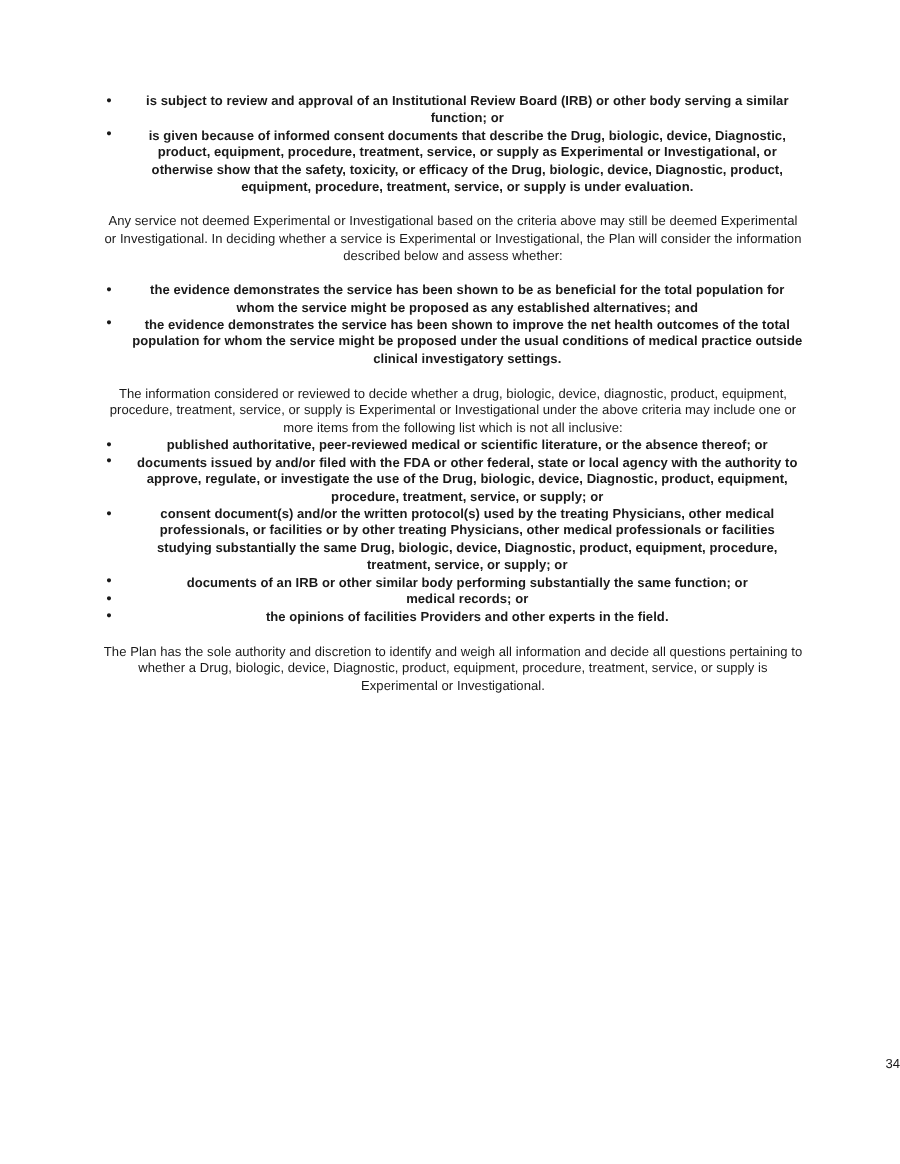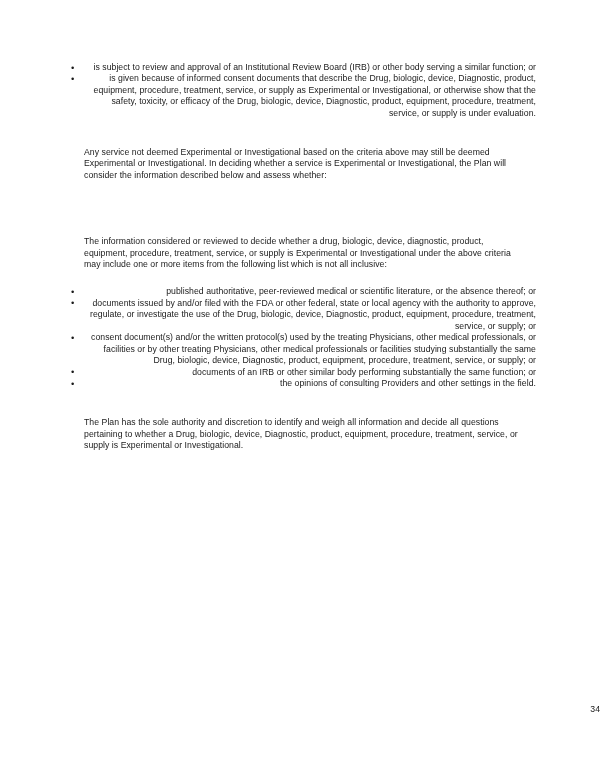--- a/index.html
+++ b/index.html
@@ -27,41 +27,42 @@
   .content {
     position: absolute;
     left: 68px;
     top: 62px;
     width: 468px;
   }
   
   .para {
     font-size: 8.7px;
     line-height: 11.45px;
-    text-align: left;
-    margin: 16px;
+    text-align: center;
+    margin: 0;
     letter-spacing: 0.005em;
     color: #1a1a1a;
   }
   .gap-md { height: 11.5px; }
 
   
   ul.blist {
     list-style: none;
     margin: 0;
     padding: 0;
   }
   ul.blist > li {
     position: relative;
     padding-left: 19px;
     font-size: 8.7px;
     line-height: 11.45px;
-    text-align: right;
+    text-align: center;
     color: #1a1a1a;
     letter-spacing: 0.005em;
+    font-weight: bold;
   }
   ul.blist > li::before {
     content: "\2022";
     position: absolute;
     left: 3px;
     top: -0.5px;
     font-size: 9.5px;
     line-height: 11.45px;
     color: #1a1a1a;
   }
@@ -91,32 +92,35 @@
       <li>is given because of informed consent documents that describe the Drug, biologic, device, Diagnostic, product, equipment, procedure, treatment, service, or supply as Experimental or Investigational, or otherwise show that the safety, toxicity, or efficacy of the Drug, biologic, device, Diagnostic, product, equipment, procedure, treatment, service, or supply is under evaluation.</li>
     </ul>
 
     <div class="gap-md"></div>
 
     <p class="para">Any service not deemed Experimental or Investigational based on the criteria above may still be deemed Experimental or Investigational.  In deciding whether a service is Experimental or Investigational, the Plan will consider the information described below and assess whether:</p>
 
     <div class="gap-md"></div>
 
     <ul class="blist">
+      <li>the evidence demonstrates the service has been shown to be as beneficial for the total population for whom the service might be proposed as any established alternatives; and</li>
+      <li>the evidence demonstrates the service has been shown to improve the net health outcomes of the total population for whom the service might be proposed under the usual conditions of medical practice outside clinical investigatory settings.</li>
     </ul>
 
     <div class="gap-md"></div>
 
     <p class="para">The information considered or reviewed to decide whether a drug, biologic, device, diagnostic, product, equipment, procedure, treatment, service, or supply is Experimental or Investigational under the above criteria may include one or more items from the following list which is not all inclusive:</p>
 
     <ul class="blist">
       <li>published authoritative, peer-reviewed medical or scientific literature, or the absence thereof; or</li>
       <li>documents issued by and/or filed with the FDA or other federal, state or local agency with the authority to approve, regulate, or investigate the use of the Drug, biologic, device, Diagnostic, product, equipment, procedure, treatment, service, or supply; or</li>
       <li>consent document(s) and/or the written protocol(s) used by the treating Physicians, other medical professionals, or facilities or by other treating Physicians, other medical professionals or facilities studying substantially the same Drug, biologic, device, Diagnostic, product, equipment, procedure, treatment, service, or supply; or</li>
       <li>documents of an IRB or other similar body performing substantially the same function; or</li>
-      <li>the opinions of consulting Providers and other settings in the field.</li>
+      <li>medical records; or</li>
+      <li>the opinions of facilities Providers and other experts in the field.</li>
     </ul>
 
     <div class="gap-md"></div>
 
     <p class="para">The Plan has the sole authority and discretion to identify and weigh all information and decide all questions pertaining to whether a Drug, biologic, device, Diagnostic, product, equipment, procedure, treatment, service, or supply is Experimental or Investigational.</p>
 
   </div>
 
   <div class="footer">34</div>
 

